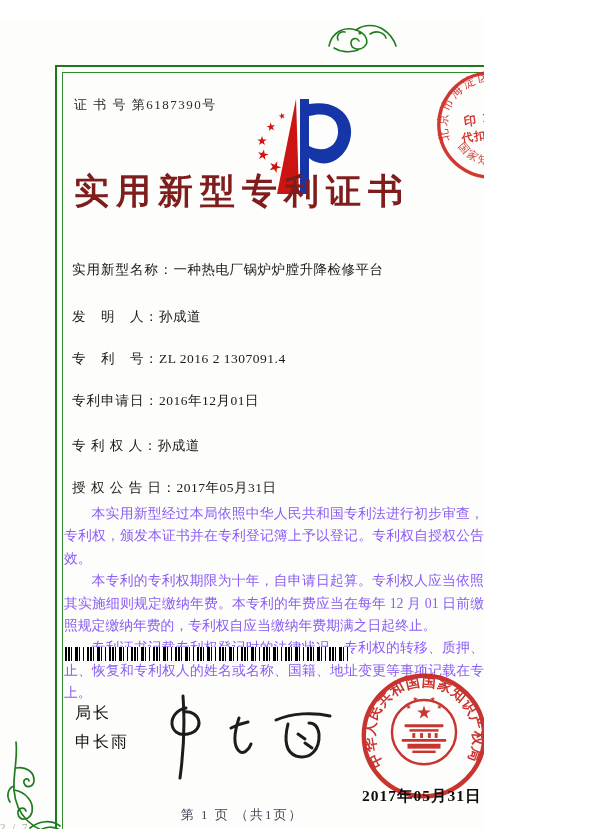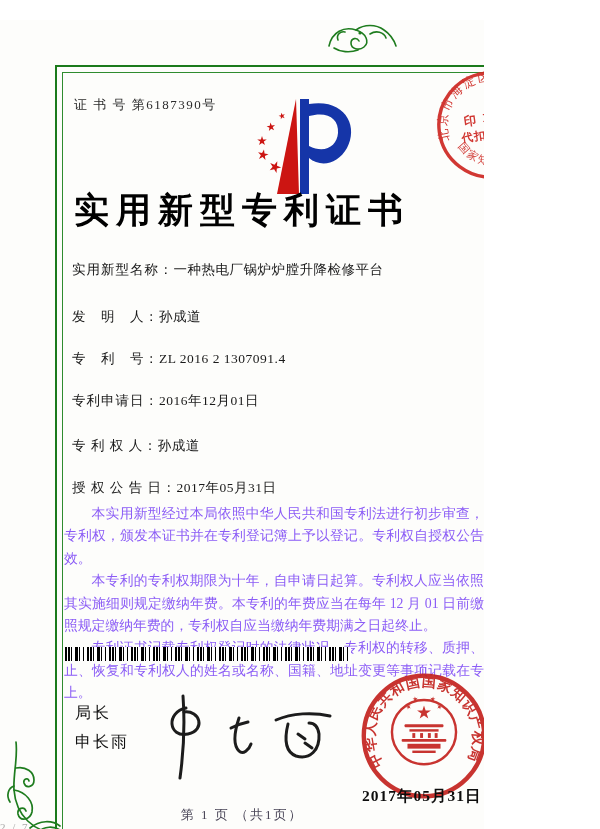--- a/index.html
+++ b/index.html
@@ -15,22 +15,22 @@
   .ornament{position:absolute; pointer-events:none;}
   .orn-top{left:326px; top:2px;}
   .orn-bl{left:4px; top:718px;}
   .orn-br{left:514px; top:724px;}
 
   .cert-no{position:absolute; left:74px; top:76px; font-size:13px; letter-spacing:1.5px; color:#2b2b2b;}
 
   .logo{position:absolute; left:233px; top:76px;}
   .tax-seal{position:absolute; left:432px; top:46px; opacity:.93;}
 
-  .title{position:absolute; left:0; top:167px; width:100%; text-align:center;
-    font-size:35px; font-weight:bold; letter-spacing:7px; color:#000000;}
+  .title{position:absolute; left:0; top:148px; width:100%; text-align:center;
+    font-size:35px; font-weight:bold; letter-spacing:7px; color:#7f1d1d;}
 
   .field{position:absolute; left:72px; font-size:13.5px; white-space:nowrap;}
   .flabel{letter-spacing:1px;}
   .fvalue{letter-spacing:.5px;}
   .f0{top:241px;} .f1{top:288px;} .f2{top:330px;} .f3{top:372px;} .f4{top:417px;} .f5{top:459px;}
 
   .body-text{position:absolute; left:64px; top:483px; width:476px;
     font-size:13.8px; line-height:22.4px; text-align:justify; color:#8b5cf6;}
   .body-text p{margin:0; text-indent:2em;}
 

